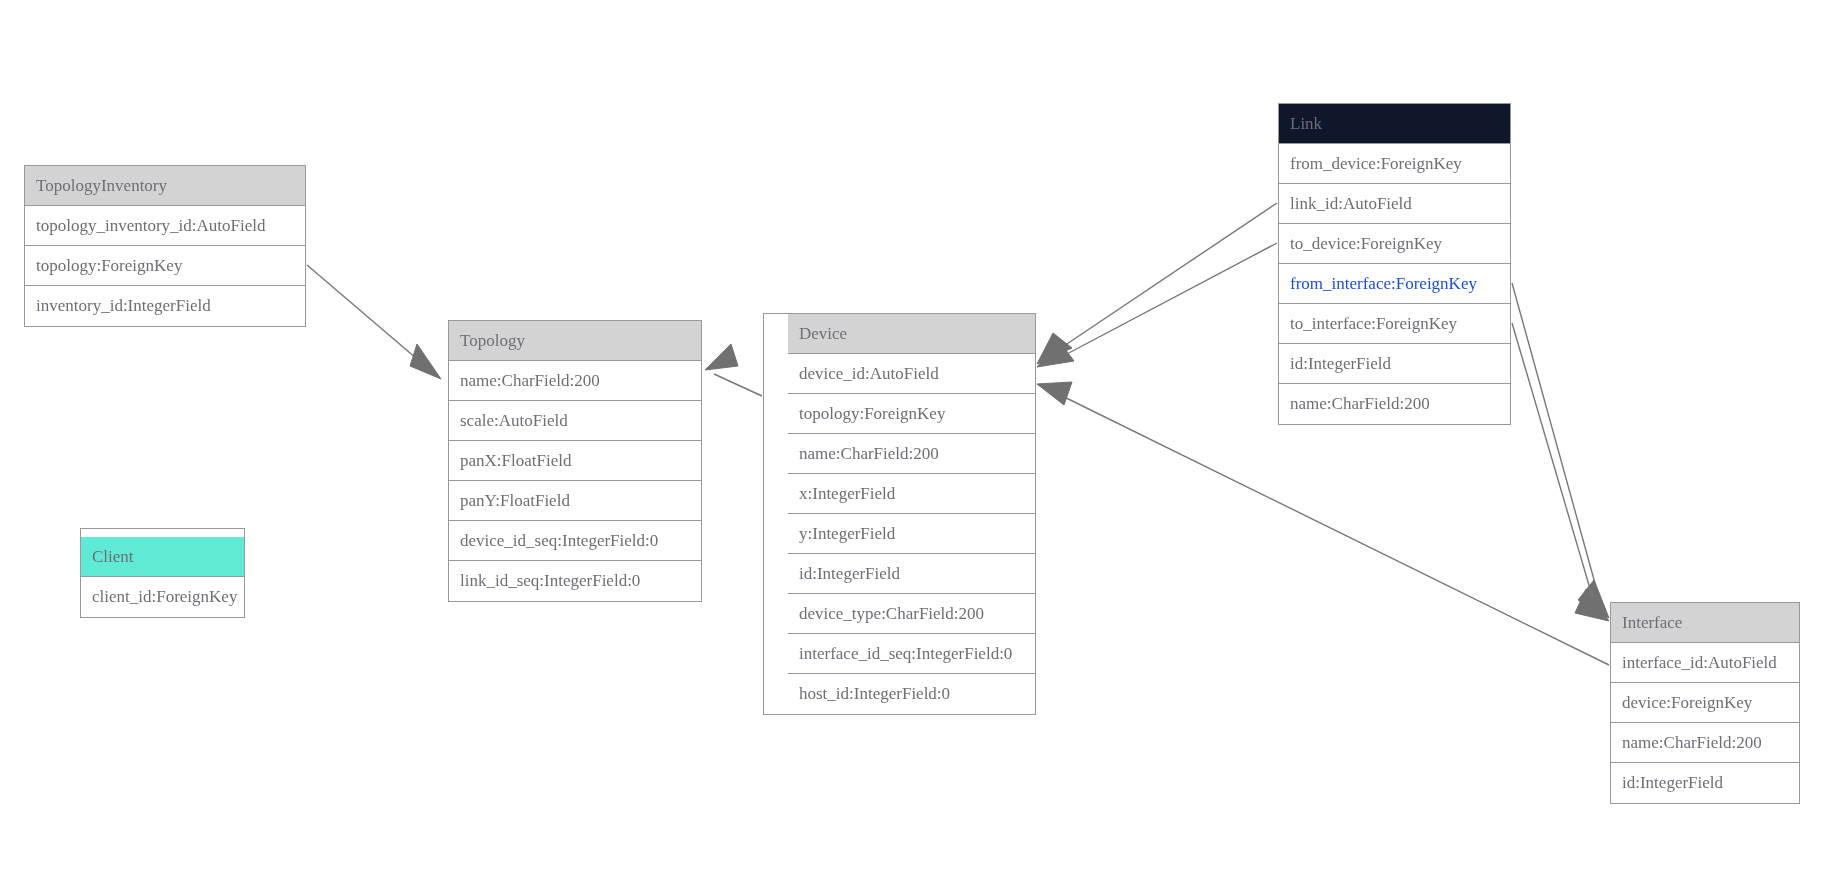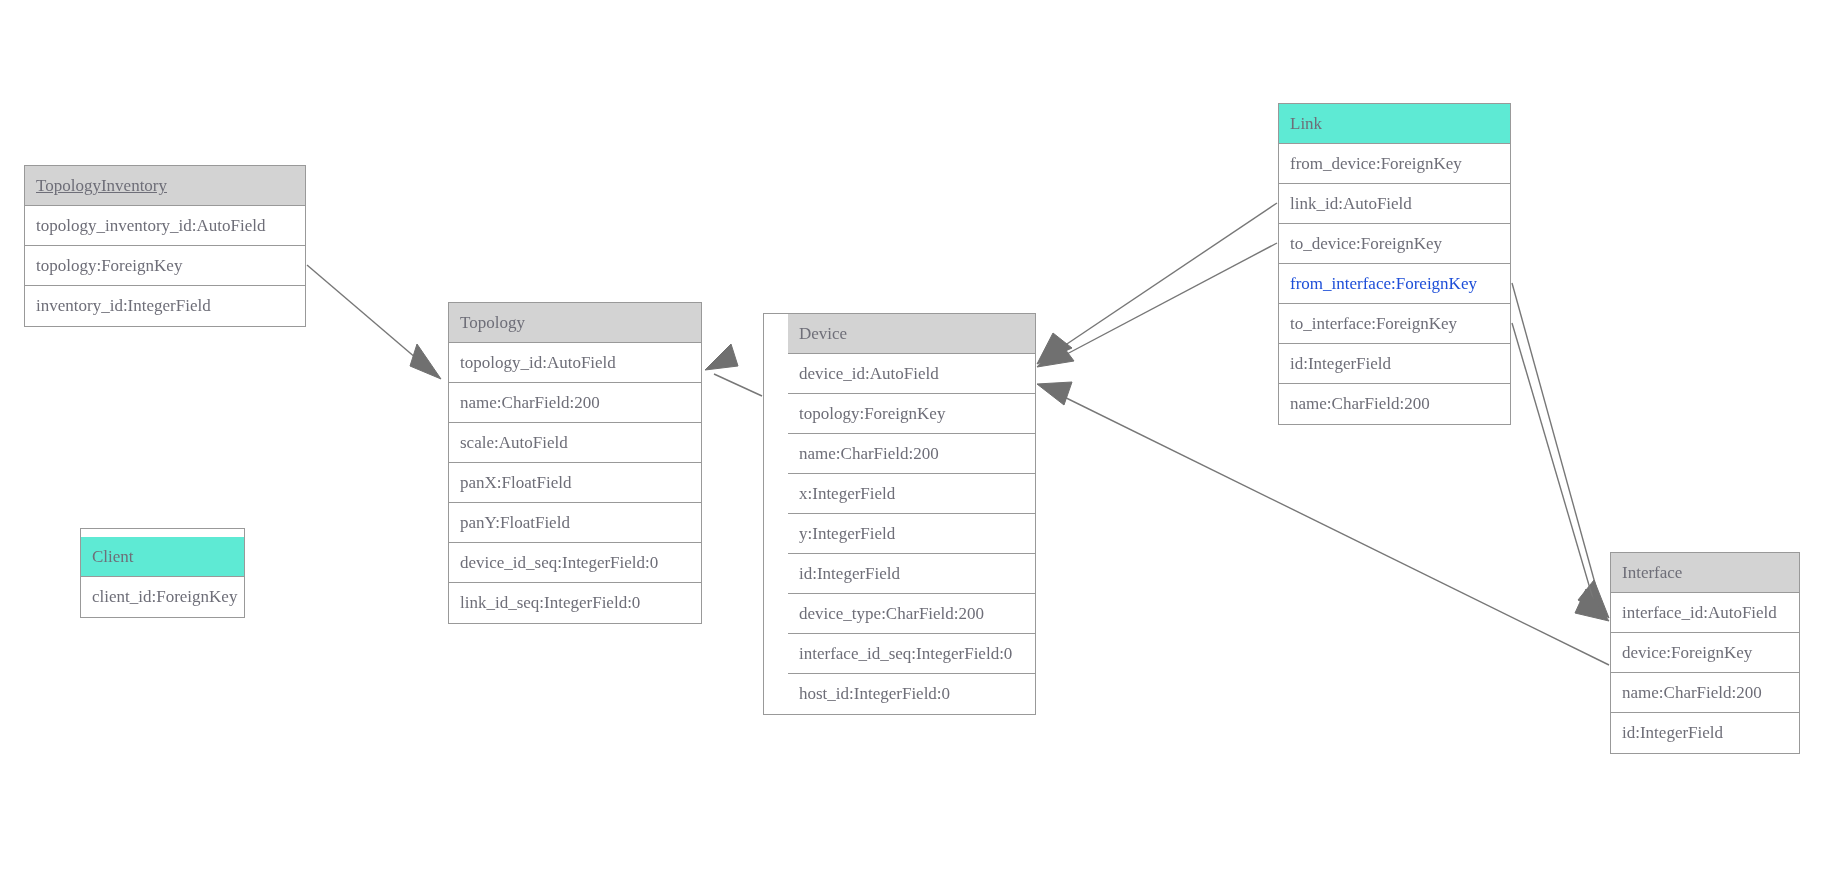--- a/index.html
+++ b/index.html
@@ -92,58 +92,57 @@
         <polygon points="1609,618 1578,600 1594,580" fill="#707070" stroke="#707070" stroke-width="1"></polygon>
       </g>
       <g>
         <path d="M 1512,323 L 1596,609" fill="none" stroke="#777777" stroke-width="1.4"></path>
         <polygon points="1609,621 1575,613 1586,589" fill="#707070" stroke="#707070" stroke-width="1"></polygon>
       </g>
     </svg>
 
   <div id="entity-layer">
       <div class="entity" style="left: 24px; top: 165px; width: 282px; border-color: rgb(153, 153, 153);">
-        <div class="entity-header" style="background: rgb(211, 211, 211); border-bottom-color: rgb(153, 153, 153); color: rgb(110, 110, 120); text-decoration: underline;">TopologyInventory</div>
+        <div class="entity-header" style="background: rgb(211, 211, 211); border-bottom-color: rgb(153, 153, 153); color: rgb(110, 110, 120);">TopologyInventory</div>
         <div class="entity-field" style="border-bottom-color: rgb(153, 153, 153); color: rgb(110, 110, 120);">topology_inventory_id:AutoField</div>
         <div class="entity-field" style="border-bottom-color: rgb(153, 153, 153); color: rgb(110, 110, 120);">topology:ForeignKey</div>
         <div class="entity-field last" style="border-bottom-color: rgb(153, 153, 153); color: rgb(110, 110, 120);">inventory_id:IntegerField</div>
       </div>
-      <div class="entity" style="left: 448px; top: 302px; width: 254px; border-color: rgb(153, 153, 153);">
+      <div class="entity" style="left: 448px; top: 320px; width: 254px; border-color: rgb(153, 153, 153);">
         <div class="entity-header" style="background: rgb(211, 211, 211); border-bottom-color: rgb(153, 153, 153); color: rgb(110, 110, 120);">Topology</div>
-        <div class="entity-field" style="border-bottom-color: rgb(153, 153, 153); color: rgb(110, 110, 120);">topology_id:AutoField</div>
         <div class="entity-field" style="border-bottom-color: rgb(153, 153, 153); color: rgb(110, 110, 120);">name:CharField:200</div>
         <div class="entity-field" style="border-bottom-color: rgb(153, 153, 153); color: rgb(110, 110, 120);">scale:AutoField</div>
         <div class="entity-field" style="border-bottom-color: rgb(153, 153, 153); color: rgb(110, 110, 120);">panX:FloatField</div>
         <div class="entity-field" style="border-bottom-color: rgb(153, 153, 153); color: rgb(110, 110, 120);">panY:FloatField</div>
         <div class="entity-field" style="border-bottom-color: rgb(153, 153, 153); color: rgb(110, 110, 120);">device_id_seq:IntegerField:0</div>
         <div class="entity-field last" style="border-bottom-color: rgb(153, 153, 153); color: rgb(110, 110, 120);">link_id_seq:IntegerField:0</div>
       </div>
       <div class="entity" style="left: 763px; top: 313px; width: 273px; border-color: rgb(153, 153, 153); padding-left: 24px;">
         <div class="entity-header" style="background: rgb(211, 211, 211); border-bottom-color: rgb(153, 153, 153); color: rgb(110, 110, 120);">Device</div>
         <div class="entity-field" style="border-bottom-color: rgb(153, 153, 153); color: rgb(110, 110, 120);">device_id:AutoField</div>
         <div class="entity-field" style="border-bottom-color: rgb(153, 153, 153); color: rgb(110, 110, 120);">topology:ForeignKey</div>
         <div class="entity-field" style="border-bottom-color: rgb(153, 153, 153); color: rgb(110, 110, 120);">name:CharField:200</div>
         <div class="entity-field" style="border-bottom-color: rgb(153, 153, 153); color: rgb(110, 110, 120);">x:IntegerField</div>
         <div class="entity-field" style="border-bottom-color: rgb(153, 153, 153); color: rgb(110, 110, 120);">y:IntegerField</div>
         <div class="entity-field" style="border-bottom-color: rgb(153, 153, 153); color: rgb(110, 110, 120);">id:IntegerField</div>
         <div class="entity-field" style="border-bottom-color: rgb(153, 153, 153); color: rgb(110, 110, 120);">device_type:CharField:200</div>
         <div class="entity-field" style="border-bottom-color: rgb(153, 153, 153); color: rgb(110, 110, 120);">interface_id_seq:IntegerField:0</div>
         <div class="entity-field last" style="border-bottom-color: rgb(153, 153, 153); color: rgb(110, 110, 120);">host_id:IntegerField:0</div>
       </div>
       <div class="entity" style="left: 1278px; top: 103px; width: 233px; border-color: rgb(153, 153, 153);">
-        <div class="entity-header" style="background: #5eead4; border-bottom-color: rgb(153, 153, 153); color: rgb(110, 110, 120);">Link</div>
+        <div class="entity-header" style="background: #0f172a; border-bottom-color: rgb(153, 153, 153); color: rgb(110, 110, 120);">Link</div>
         <div class="entity-field" style="border-bottom-color: rgb(153, 153, 153); color: rgb(110, 110, 120);">from_device:ForeignKey</div>
         <div class="entity-field" style="border-bottom-color: rgb(153, 153, 153); color: rgb(110, 110, 120);">link_id:AutoField</div>
         <div class="entity-field" style="border-bottom-color: rgb(153, 153, 153); color: rgb(110, 110, 120);">to_device:ForeignKey</div>
         <div class="entity-field" style="border-bottom-color: rgb(153, 153, 153); color: #1d4ed8;">from_interface:ForeignKey</div>
         <div class="entity-field" style="border-bottom-color: rgb(153, 153, 153); color: rgb(110, 110, 120);">to_interface:ForeignKey</div>
         <div class="entity-field" style="border-bottom-color: rgb(153, 153, 153); color: rgb(110, 110, 120);">id:IntegerField</div>
         <div class="entity-field last" style="border-bottom-color: rgb(153, 153, 153); color: rgb(110, 110, 120);">name:CharField:200</div>
       </div>
-      <div class="entity" style="left: 1610px; top: 552px; width: 190px; border-color: rgb(153, 153, 153);">
+      <div class="entity" style="left: 1610px; top: 602px; width: 190px; border-color: rgb(153, 153, 153);">
         <div class="entity-header" style="background: rgb(211, 211, 211); border-bottom-color: rgb(153, 153, 153); color: rgb(110, 110, 120);">Interface</div>
         <div class="entity-field" style="border-bottom-color: rgb(153, 153, 153); color: rgb(110, 110, 120);">interface_id:AutoField</div>
         <div class="entity-field" style="border-bottom-color: rgb(153, 153, 153); color: rgb(110, 110, 120);">device:ForeignKey</div>
         <div class="entity-field" style="border-bottom-color: rgb(153, 153, 153); color: rgb(110, 110, 120);">name:CharField:200</div>
         <div class="entity-field last" style="border-bottom-color: rgb(153, 153, 153); color: rgb(110, 110, 120);">id:IntegerField</div>
       </div>
       <div class="entity" style="left: 80px; top: 528px; width: 165px; border-color: rgb(153, 153, 153);">
         <div class="entity-header" style="background: #5eead4; border-bottom-color: rgb(153, 153, 153); color: rgb(110, 110, 120); margin-top: 8px;">Client</div>
         <div class="entity-field last" style="border-bottom-color: rgb(153, 153, 153); color: rgb(110, 110, 120);">client_id:ForeignKey</div>
       </div>

